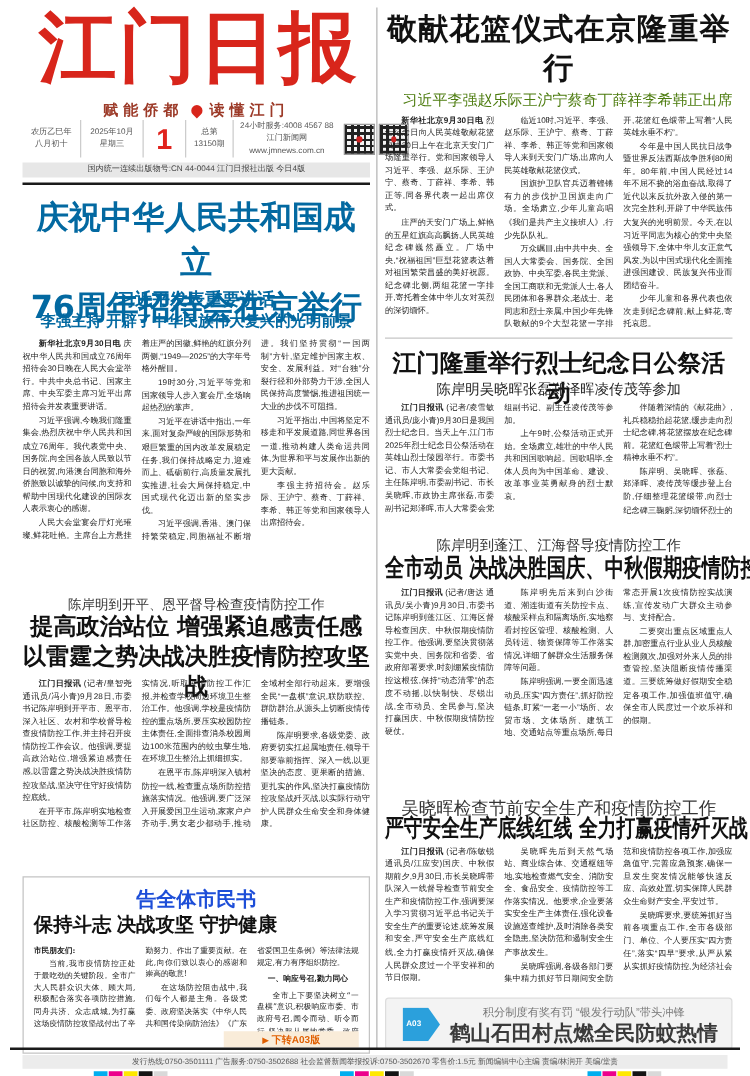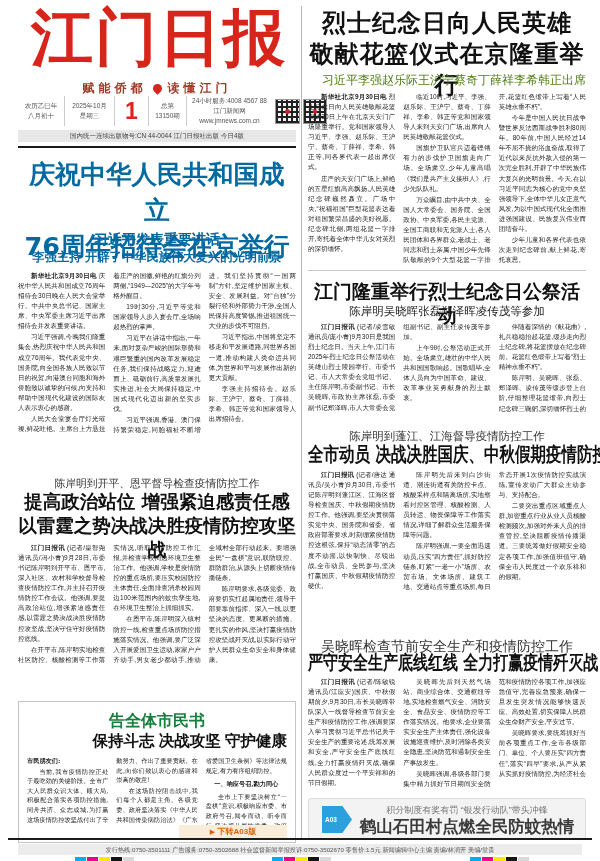--- a/index.html
+++ b/index.html
@@ -54,22 +54,22 @@
   .cols3 p { text-indent:2em; margin-bottom:1px; }
   .cols3 b { font-weight:bold; }
   .serifbody { font-family:"DejaVu Serif",serif; color:#222; }
   .secthead { text-indent:0 !important; text-align:center; font-weight:bold; margin:4px 0 3px 0 !important; }
 
   .thin-div { height:1px; background:#c6c6c6; }
 
   
   .letterbox { left:18px; top:701px; width:278px; height:142px; border:1px solid #c4c4c4;
     background:#fff; padding:9px 8px 4px 8px; }
-  .letter-title { text-align:center; font-size:16px; font-weight:900; color:#15803d; line-height:20px; }
-  .letter-sub { text-align:right; font-size:15.5px; font-weight:900; color:#111; line-height:20px; margin-bottom:5px;}
+  .letter-title { text-align:center; font-size:16px; font-weight:900; color:#1d4ed8; line-height:20px; }
+  .letter-sub { text-align:left; font-size:15.5px; font-weight:900; color:#111; line-height:20px; margin-bottom:5px;}
   .letter-body { height:76px; }
   .letter-body p.salut { text-indent:0; font-weight:bold; }
   .contnote { position:absolute; right:8px; bottom:4px; width:108px; height:13px; background:#f9ecd9;
     color:#e05e00; font-size:8px; line-height:13px; text-align:center; font-weight:bold; }
   .cont-arrow { color:#e05e00; font-size:7px; }
 
   
   .promo { left:308px; top:798px; width:278px; height:42px; background:#f3f3f3;
     border:1px solid #ddd; border-radius:3px; }
   .promo-arrow { position:absolute; left:13px; top:7px; width:30px; height:27px; background:#2ba0dc;
@@ -122,21 +122,20 @@
       <span class="qr"></span>
       <span class="qr"></span>
     </div>
   </div>
 
   <div class="abs pubstrip">国内统一连续出版物号:CN 44-0044  江门日报社出版  今日4版</div>
   <div class="abs leftrule"></div>
   <div class="abs vrule"></div>
 
   <div class="abs hl" style="left:308px;top:8px;width:278px;font-size:24px;line-height:31px;letter-spacing:1px">
-    <div>烈士纪念日向人民英雄</div>
     <div>敬献花篮仪式在京隆重举行</div>
   </div>
   <div class="abs" style="left:308px;top:72px;width:278px;text-align:right;font-size:12px;color:#4d7c0f">习近平李强赵乐际王沪宁蔡奇丁薛祥李希韩正出席</div>
   <div class="abs cols3" style="left:308px;top:92px;width:278px;height:174px">
     <p><b>新华社北京9月30日电</b>
       <span>烈士纪念日向人民英雄敬献花篮仪式30日上午在北京天安门广场隆重举行。党和国家领导人习近平、李强、赵乐际、王沪宁、蔡奇、丁薛祥、李希、韩正等,同各界代表一起出席仪式。</span></p>
     <p>庄严的天安门广场上,鲜艳的五星红旗高高飘扬,人民英雄纪念碑巍然矗立。广场中央,“祝福祖国”巨型花篮表达着对祖国繁荣昌盛的美好祝愿。纪念碑北侧,两组花篮一字排开,寄托着全体中华儿女对英烈的深切缅怀。</p>
     <p>临近10时,习近平、李强、赵乐际、王沪宁、蔡奇、丁薛祥、李希、韩正等党和国家领导人来到天安门广场,出席向人民英雄敬献花篮仪式。</p>
     <p>国旗护卫队官兵迈着铿锵有力的步伐护卫国旗走向广场。全场肃立,少年儿童高唱《我们是共产主义接班人》,行少先队队礼。</p>
     <p>万众瞩目,由中共中央、全国人大常委会、国务院、全国政协、中央军委,各民主党派、全国工商联和无党派人士,各人民团体和各界群众,老战士、老同志和烈士亲属,中国少年先锋队敬献的9个大型花篮一字排开,花篮红色缎带上写着“人民英雄永垂不朽”。</p>

